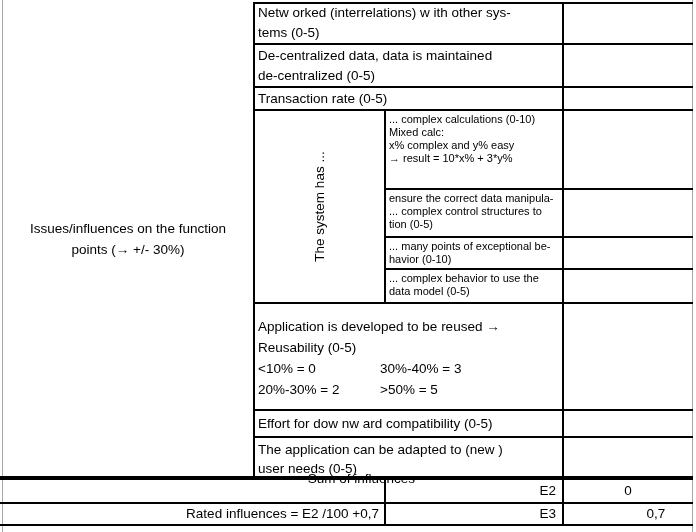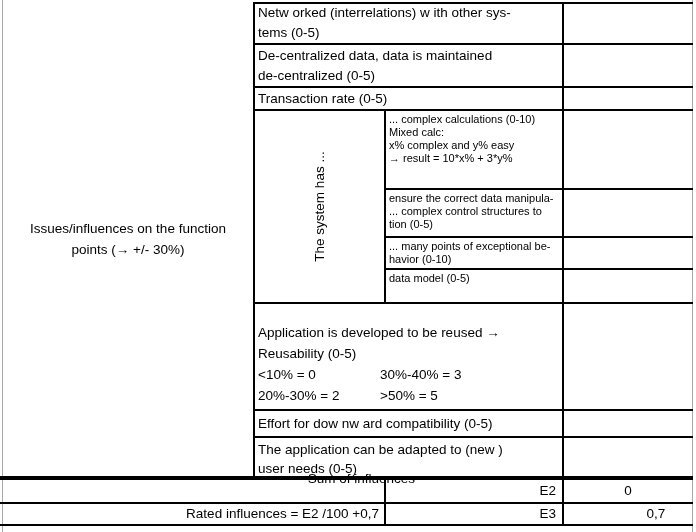--- a/index.html
+++ b/index.html
@@ -72,24 +72,25 @@
     <div>... complex control structures to</div>
     <div>tion (0-5)</div>
   </div>
 
   <div class="cell sub" style="top:238px;height:28px;padding-top:2px;">
     <div>... many points of exceptional be-</div>
     <div>havior (0-10)</div>
   </div>
 
   <div class="cell sub" style="top:270px;height:30px;padding-top:2px;">
+    <div>... complex behavior to use the</div>
     <div>data model (0-5)</div>
   </div>
 
-  <div class="cell desc" style="top:304px;height:103px;padding-top:18px;line-height:21px;">
+  <div class="cell desc" style="top:304px;height:103px;padding-top:12px;line-height:21px;">
     <div>Application is developed to be reused →</div>
     <div>Reusability (0-5)</div>
     <div class="reuse-line">
       <span class="reuse-c1">&lt;10% = 0</span>
       <span>30%-40% = 3</span>
     </div>
     <div class="reuse-line">
       <span class="reuse-c1">20%-30% = 2</span>
       <span>&gt;50% = 5</span>
     </div>

